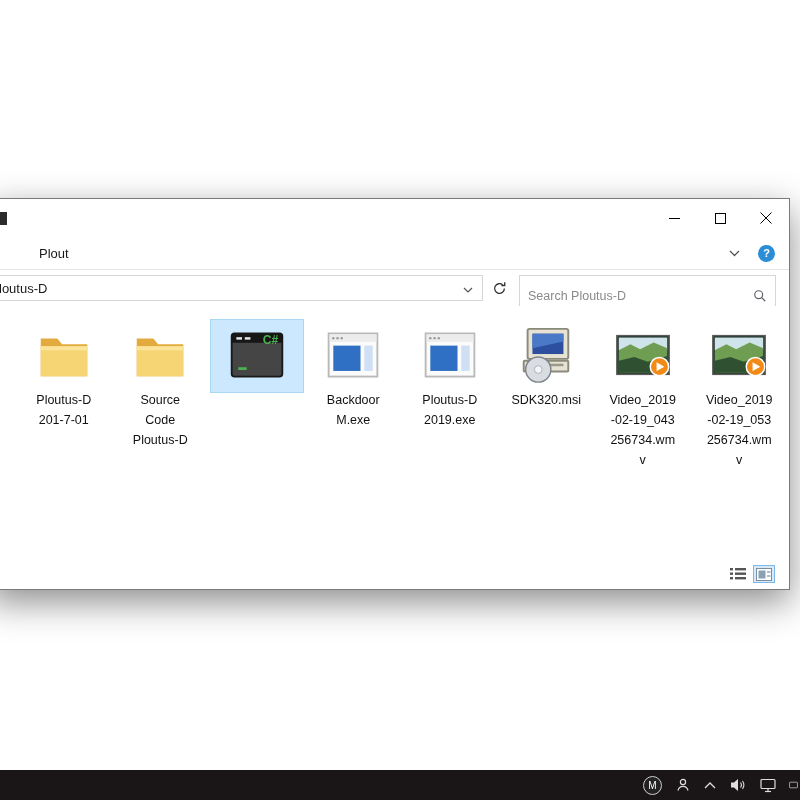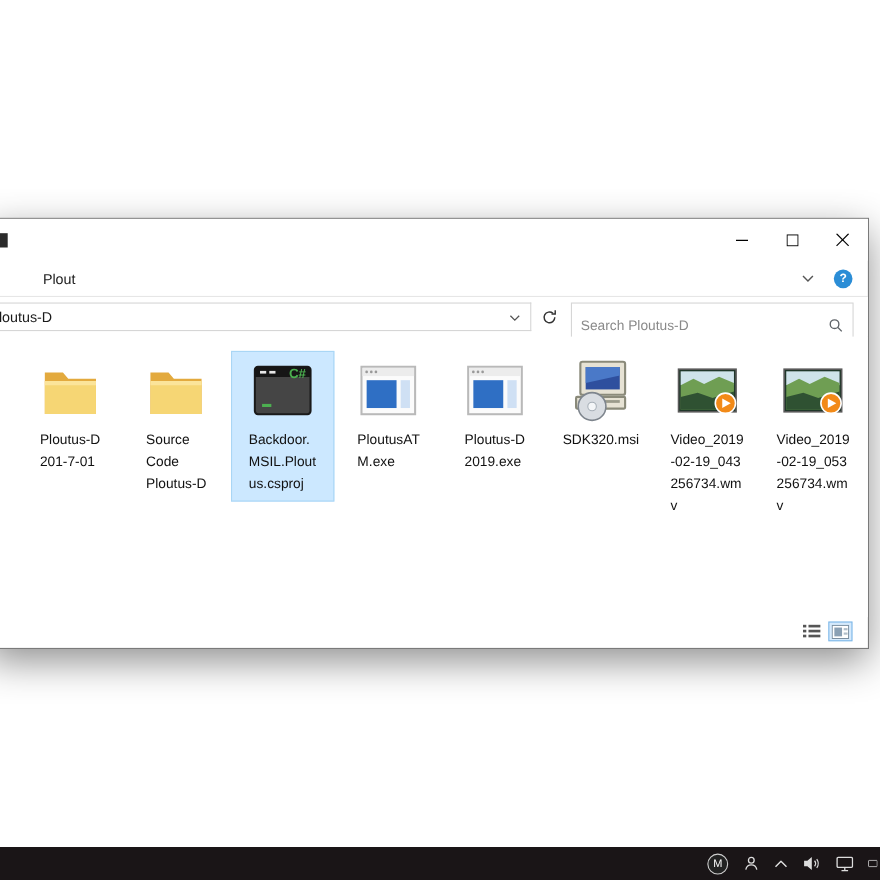--- a/index.html
+++ b/index.html
@@ -48,21 +48,21 @@
   .search-input::placeholder { color:#8a8a8a; }
   .search-glass { margin-right:8px; display:flex; }
 
   .content { flex:1; position:relative; background:#fff;
     display:flex; align-items:flex-start; padding:13px 0 0 28px; }
   .item { width:94px; margin-right:3px; display:flex; flex-direction:column; align-items:center;
     padding:3px 1px 5px; border:1px solid transparent; cursor:default; }
   .item.selected { background:#cce8ff; border:1px solid #a9d6f5; }
   .icon-box { width:64px; height:64px; display:flex; align-items:center; justify-content:center; }
   .item-label { margin-top:3px; font-size:12.5px; line-height:20px; color:#111;
-    text-align:left; white-space:pre-line; }
+    text-align:center; white-space:pre-line; }
 
   .statusbar { height:28px; position:relative; }
   .view-toggles { position:absolute; right:14px; bottom:6px; display:flex; gap:4px; }
   .view-btn { width:22px; height:18px; display:flex; align-items:center; justify-content:center;
     border:1px solid transparent; }
   .view-btn.active { background:#d6eafc; border:1px solid #7fb8e8; }
 
   
   .taskbar { position:absolute; left:0; bottom:0; width:800px; height:30px;
     background:rgba(14,8,11,0.95); display:flex; align-items:center; }
@@ -169,38 +169,35 @@
         <div class="icon-box">
           <svg viewBox="0 0 64 64" width="60" height="60">
             <rect x="5" y="9" width="54" height="46" rx="3" fill="#454545" stroke="#1a1a1a" stroke-width="2"></rect>
             <path d="M5 12a3 3 0 0 1 3-3h48a3 3 0 0 1 3 3v7H5z" fill="#161616"></path>
             <rect x="10" y="13" width="6" height="2.6" fill="#e8e8e8"></rect>
             <rect x="19" y="13" width="6" height="2.6" fill="#e8e8e8"></rect>
             <text x="38" y="20" font-size="13" font-weight="bold" fill="#4caf50" font-family="Liberation Sans, sans-serif">C#</text>
             <rect x="12" y="45" width="9" height="3" fill="#4caf50"></rect>
           </svg>
         </div>
-        <div class="item-label">Backdoor.
-MSIL.Plout
-us.csproj</div>
       </div>
 
       <div class="item">
         <div class="icon-box">
           <svg viewBox="0 0 64 64" width="60" height="60">
             <rect x="6" y="9" width="52" height="46" fill="#fbfbfb" stroke="#b9b9b9" stroke-width="2"></rect>
             <rect x="7" y="10" width="50" height="8" fill="#ececec"></rect>
             <circle cx="11" cy="14" r="1.3" fill="#999"></circle>
               <circle cx="15.5" cy="14" r="1.3" fill="#999"></circle>
               <circle cx="20" cy="14" r="1.3" fill="#999"></circle>
             <rect x="11" y="22" width="29" height="27" fill="#2f6fc4"></rect>
             <rect x="44" y="22" width="9" height="27" fill="#cfe0f4"></rect>
           </svg>
         </div>
-        <div class="item-label">PloutusAT
+        <div class="item-label">Backdoor
 M.exe</div>
       </div>
 
       <div class="item">
         <div class="icon-box">
           <svg viewBox="0 0 64 64" width="60" height="60">
             <rect x="6" y="9" width="52" height="46" fill="#fbfbfb" stroke="#b9b9b9" stroke-width="2"></rect>
             <rect x="7" y="10" width="50" height="8" fill="#ececec"></rect>
             <circle cx="11" cy="14" r="1.3" fill="#999"></circle>
               <circle cx="15.5" cy="14" r="1.3" fill="#999"></circle>

